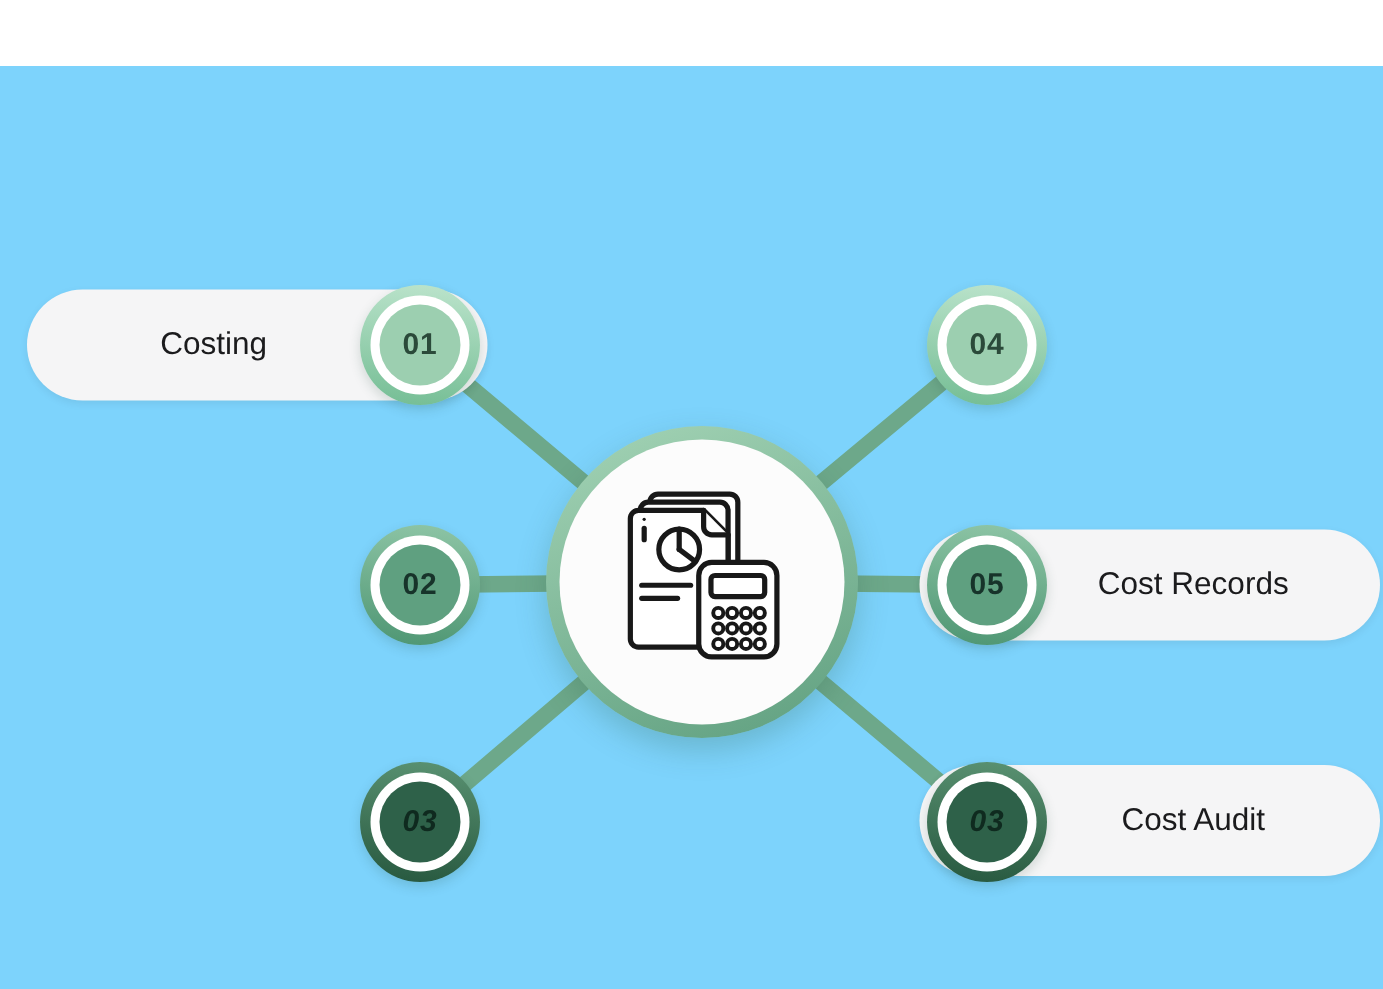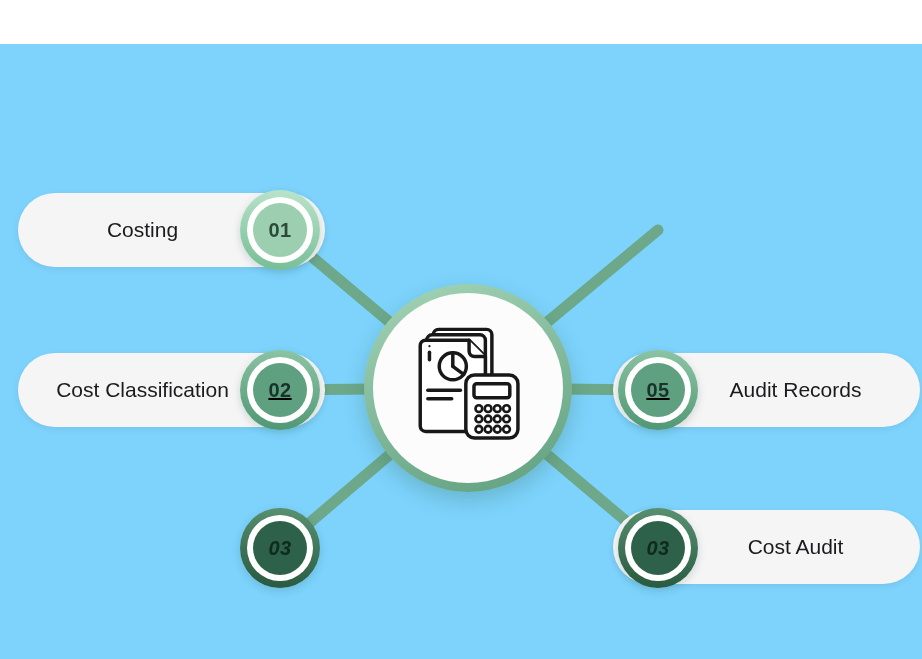--- a/index.html
+++ b/index.html
@@ -72,21 +72,21 @@
     border-radius: 50%;
     display: flex;
     align-items: center;
     justify-content: center;
     font-size: 20px;
     font-weight: 700;
     letter-spacing: 0.5px;
   }
   .badge.light  { background: linear-gradient(185deg, #bce4cc, #74bd94); }
   .badge.light  .badge-core { background: #9ccfb0; color: #2b4a3a; }
-  .badge.medium { background: linear-gradient(185deg, #8ec5a6, #4e9673); text-decoration: underline; }
+  .badge.medium { background: linear-gradient(185deg, #8ec5a6, #4e9673); }
   .badge.medium .badge-core { background: #5fa080; color: #17332a; }
   .badge.dark   { background: linear-gradient(185deg, #5a9272, #27583f); }
   .badge.dark   .badge-core { background: #2e6149; color: #0f2a1f; font-style: italic; }
   .b-l { left: 240px; }
   .b-r { left: 618px; }
   .b-row1 { top: 146px; }
   .b-row2 { top: 306px; }
   .b-row3 { top: 464px; }
   
   .hub {
@@ -123,44 +123,46 @@
       <line x1="280" y1="504" x2="468" y2="344"></line>
       <line x1="658" y1="186" x2="468" y2="344"></line>
       <line x1="658" y1="346" x2="468" y2="344"></line>
       <line x1="658" y1="504" x2="468" y2="344"></line>
     </g>
   </svg>
 
   <div class="pill left row1">
     <span class="label">Costing</span>
   </div>
-  <div class="pill left row2">
-    <span class="label">Cost Classification</span>
-  </div>
 
   <div class="pill right row2">
-    <span class="label">Audit Records</span>
+    <span class="label">Cost Records</span>
   </div>
   <div class="pill right row3">
     <span class="label">Cost Audit</span>
   </div>
 
   <div class="badge light b-l b-row1">
     <div class="badge-white">
         <div class="badge-core">01</div>
       </div>
   </div>
   <div class="badge medium b-l b-row2">
     <div class="badge-white">
         <div class="badge-core">02</div>
       </div>
   </div>
   <div class="badge dark b-l b-row3">
     <div class="badge-white">
         <div class="badge-core">03</div>
+      </div>
+  </div>
+  <div class="badge light b-r b-row1">
+    <div class="badge-white">
+        <div class="badge-core">04</div>
       </div>
   </div>
   <div class="badge medium b-r b-row2">
     <div class="badge-white">
         <div class="badge-core">05</div>
       </div>
   </div>
   <div class="badge dark b-r b-row3">
     <div class="badge-white">
         <div class="badge-core">03</div>

